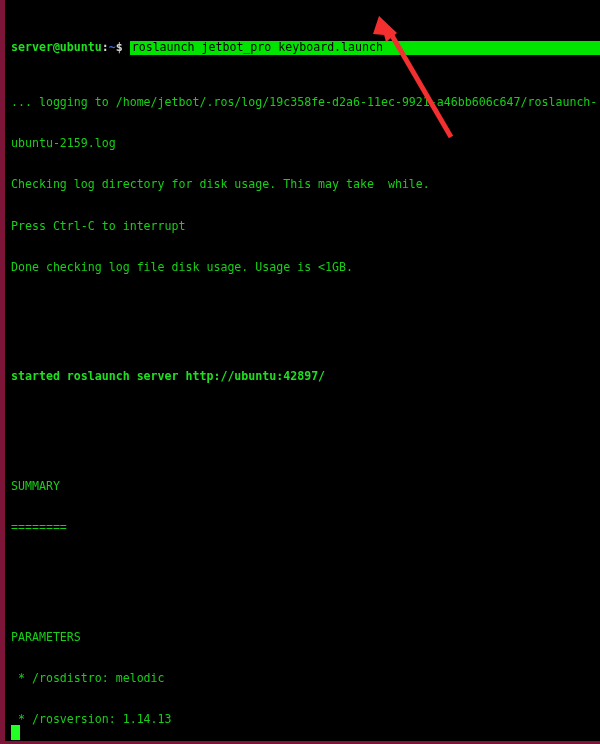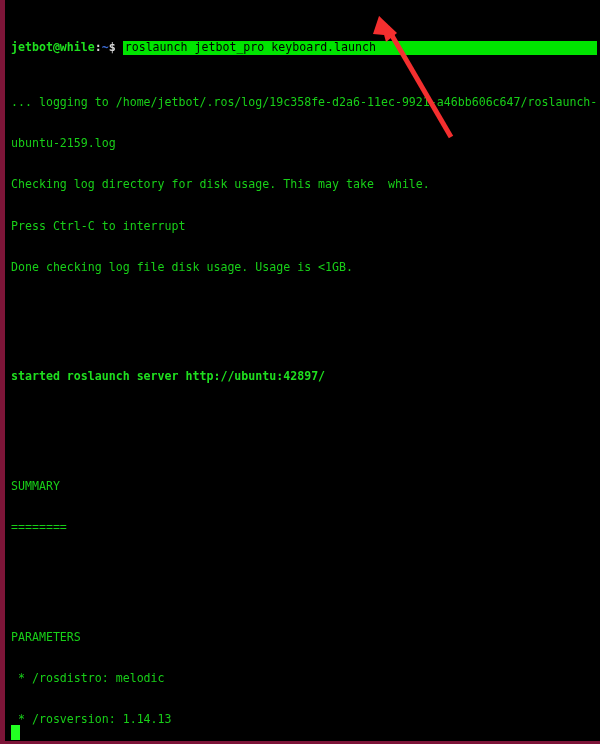--- a/index.html
+++ b/index.html
@@ -91,21 +91,21 @@
   }
 </style>
 </head>
 <body>
 
 <div id="terminal-window">
   <div id="terminal-screen">
 
     <div id="terminal-text">
 
-      <div class="line ln-pad"><span class="gb">jetbot@while</span><span class="w">:</span><span class="cy">~</span><span class="w">$</span><span class="g"> </span><span class="cmd-hl-fill" style="width:472px">roslaunch jetbot_pro keyboard.launch</span></div>
+      <div class="line ln-pad"><span class="gb">server@ubuntu</span><span class="w">:</span><span class="cy">~</span><span class="w">$</span><span class="g"> </span><span class="cmd-hl-fill" style="width:472px">roslaunch jetbot_pro keyboard.launch</span></div>
 
       <div class="line ln-pad">... logging to /home/jetbot/.ros/log/19c358fe-d2a6-11ec-9921-a46bb606c647/roslaunch-</div>
       <div class="line ln-pad">ubuntu-2159.log</div>
       <div class="line ln-pad">Checking log directory for disk usage. This may take  while.</div>
       <div class="line ln-pad">Press Ctrl-C to interrupt</div>
       <div class="line ln-pad">Done checking log file disk usage. Usage is &lt;1GB.</div>
 
       <div class="line ln-pad">&nbsp;</div>
 
       <div class="line ln-pad gb">started roslaunch server http://ubuntu:42897/</div>

